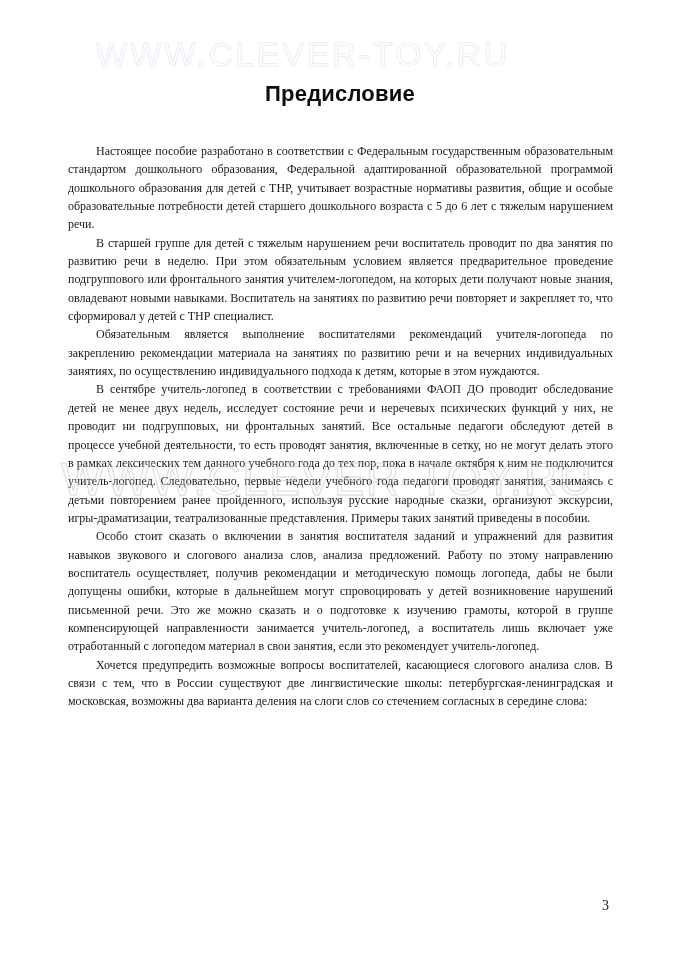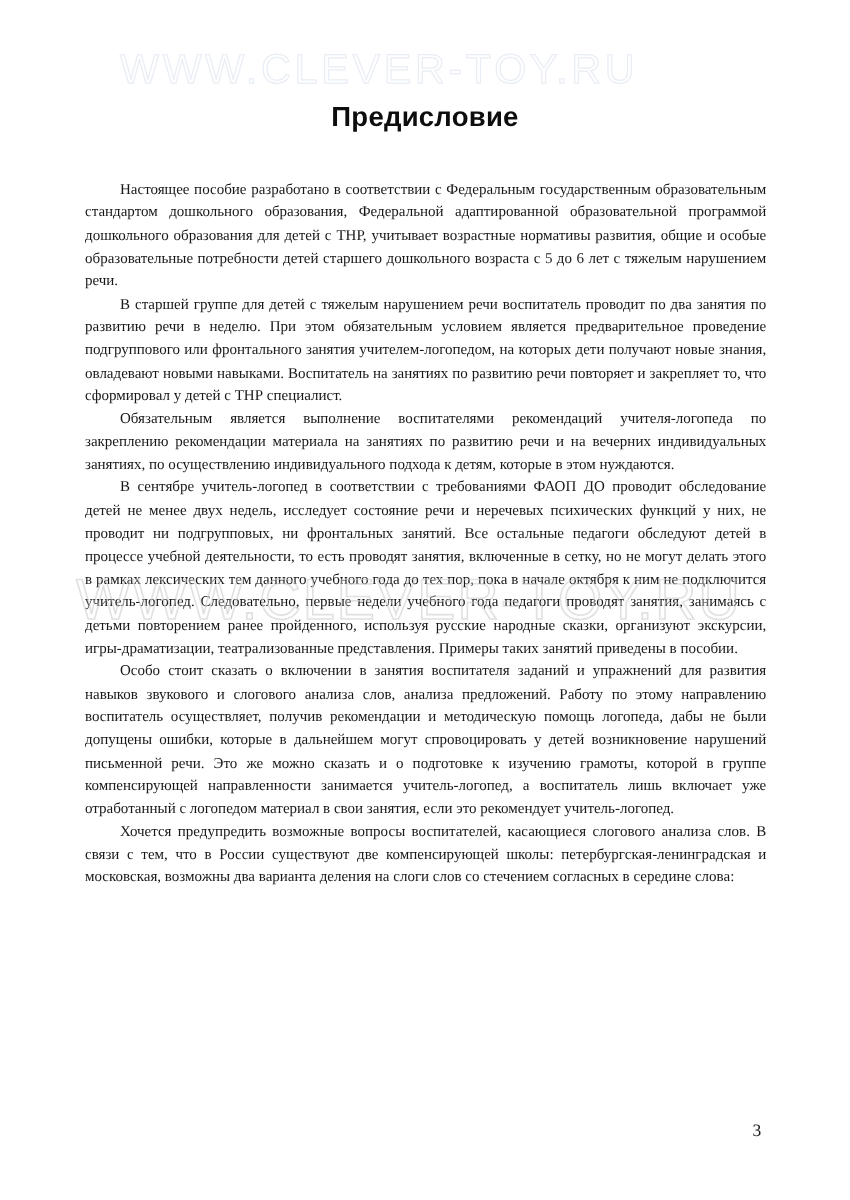--- a/index.html
+++ b/index.html
@@ -86,20 +86,20 @@
   <div class="watermark wm-top">WWW.CLEVER-TOY.RU</div>
 
   <h1 class="doc-title">Предисловие</h1>
 
   <div class="text-block">
     <p>Настоящее пособие разработано в соответствии с Федеральным государственным образовательным стандартом дошкольного образования, Федеральной адаптированной образовательной программой дошкольного образования для детей с ТНР, учитывает возрастные нормативы развития, общие и особые образовательные потребности детей старшего дошкольного возраста с 5 до 6 лет с тяжелым нарушением речи.</p>
     <p>В старшей группе для детей с тяжелым нарушением речи воспитатель проводит по два занятия по развитию речи в неделю. При этом обязательным условием является предварительное проведение подгруппового или фронтального занятия учителем-логопедом, на которых дети получают новые знания, овладевают новыми навыками. Воспитатель на занятиях по развитию речи повторяет и закрепляет то, что сформировал у детей с ТНР специалист.</p>
     <p>Обязательным является выполнение воспитателями рекомендаций учителя-логопеда по закреплению рекомендации материала на занятиях по развитию речи и на вечерних индивидуальных занятиях, по осуществлению индивидуального подхода к детям, которые в этом нуждаются.</p>
     <p>В сентябре учитель-логопед в соответствии с требованиями ФАОП ДО проводит обследование детей не менее двух недель, исследует состояние речи и неречевых психических функций у них, не проводит ни подгрупповых, ни фронтальных занятий. Все остальные педагоги обследуют детей в процессе учебной деятельности, то есть проводят занятия, включенные в сетку, но не могут делать этого в рамках лексических тем данного учебного года до тех пор, пока в начале октября к ним не подключится учитель-логопед. Следовательно, первые недели учебного года педагоги проводят занятия, занимаясь с детьми повторением ранее пройденного, используя русские народные сказки, организуют экскурсии, игры-драматизации, театрализованные представления. Примеры таких занятий приведены в пособии.</p>
     <p>Особо стоит сказать о включении в занятия воспитателя заданий и упражнений для развития навыков звукового и слогового анализа слов, анализа предложений. Работу по этому направлению воспитатель осуществляет, получив рекомендации и методическую помощь логопеда, дабы не были допущены ошибки, которые в дальнейшем могут спровоцировать у детей возникновение нарушений письменной речи. Это же можно сказать и о подготовке к изучению грамоты, которой в группе компенсирующей направленности занимается учитель-логопед, а воспитатель лишь включает уже отработанный с логопедом материал в свои занятия, если это рекомендует учитель-логопед.</p>
-    <p>Хочется предупредить возможные вопросы воспитателей, касающиеся слогового анализа слов. В связи с тем, что в России существуют две компенсирующей школы: петербургская-ленинградская и московская, возможны два варианта деления на слоги слов со стечением согласных в середине слова:</p>
+    <p>Хочется предупредить возможные вопросы воспитателей, касающиеся слогового анализа слов. В связи с тем, что в России существуют две лингвистические школы: петербургская-ленинградская и московская, возможны два варианта деления на слоги слов со стечением согласных в середине слова:</p>
   </div>
 
   <div class="watermark wm-mid">WWW.CLEVER-TOY.RU</div>
 
   <div class="page-number">3</div>
 
 </div>
 
 </body></html>

